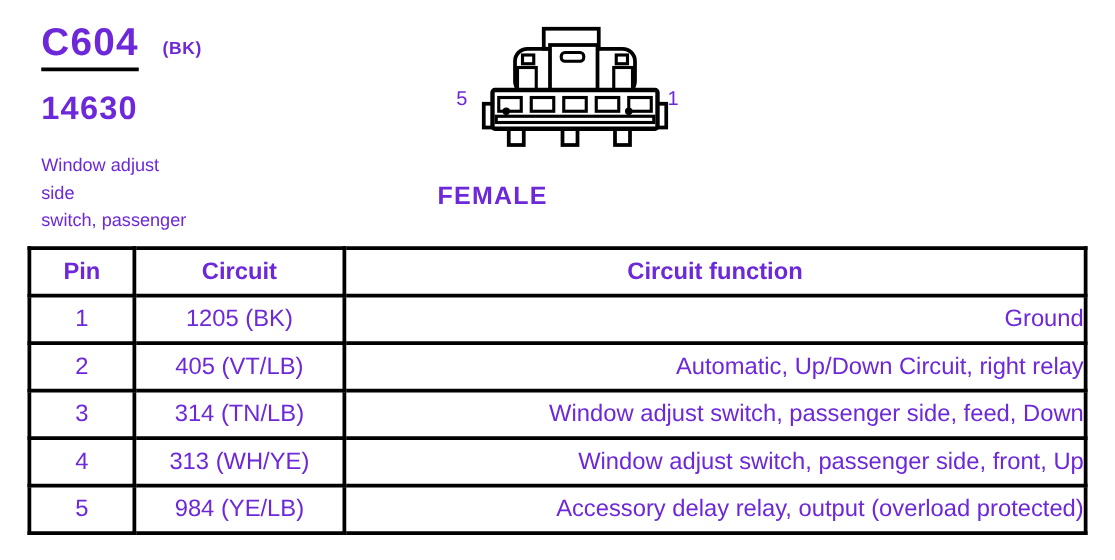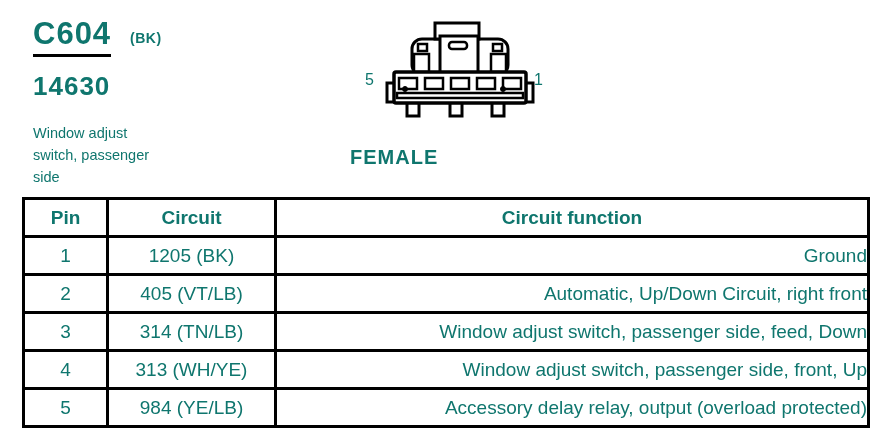--- a/index.html
+++ b/index.html
@@ -5,21 +5,21 @@
   html, body {
     margin: 0;
     padding: 0;
     background: #ffffff;
   }
   .page {
     position: relative;
     width: 892px;
     height: 448px;
     background: #ffffff;
-    color: #0f766e;
+    color: #6d28d9;
     font-family: "Liberation Sans", "DejaVu Sans", sans-serif;
     overflow: hidden;
   }
 
   
   .id-block { position: absolute; left: 33px; top: 18px; }
   .connector-id {
     display: inline-block;
     font-size: 31px;
     font-weight: bold;
@@ -104,22 +104,22 @@
 
 <div class="page">
 
   <div class="id-block">
     <div class="connector-id">C604</div>
     <div class="color-code">(BK)</div>
     <div class="part-number">14630</div>
   </div>
   <div class="description">
     <div>Window adjust</div>
+    <div>side</div>
     <div>switch, passenger</div>
-    <div>side</div>
   </div>
 
   <div class="figure">
     <span class="pin-num left">5</span>
 
     <svg width="150" height="104" viewBox="0 0 150 104">
       <g stroke="#000" fill="#ffffff">
 
         <rect x="22" y="83" width="12" height="16" stroke-width="3"></rect>
         <rect x="65" y="83" width="12" height="16" stroke-width="3"></rect>
@@ -174,21 +174,21 @@
     </thead>
     <tbody>
       <tr>
         <td class="pin-cell">1</td>
         <td class="circuit-cell">1205 (BK)</td>
         <td class="function-cell">Ground</td>
       </tr>
       <tr>
         <td class="pin-cell">2</td>
         <td class="circuit-cell">405 (VT/LB)</td>
-        <td class="function-cell">Automatic, Up/Down Circuit, right front</td>
+        <td class="function-cell">Automatic, Up/Down Circuit, right relay</td>
       </tr>
       <tr>
         <td class="pin-cell">3</td>
         <td class="circuit-cell">314 (TN/LB)</td>
         <td class="function-cell">Window adjust switch, passenger side, feed, Down</td>
       </tr>
       <tr>
         <td class="pin-cell">4</td>
         <td class="circuit-cell">313 (WH/YE)</td>
         <td class="function-cell">Window adjust switch, passenger side, front, Up</td>

